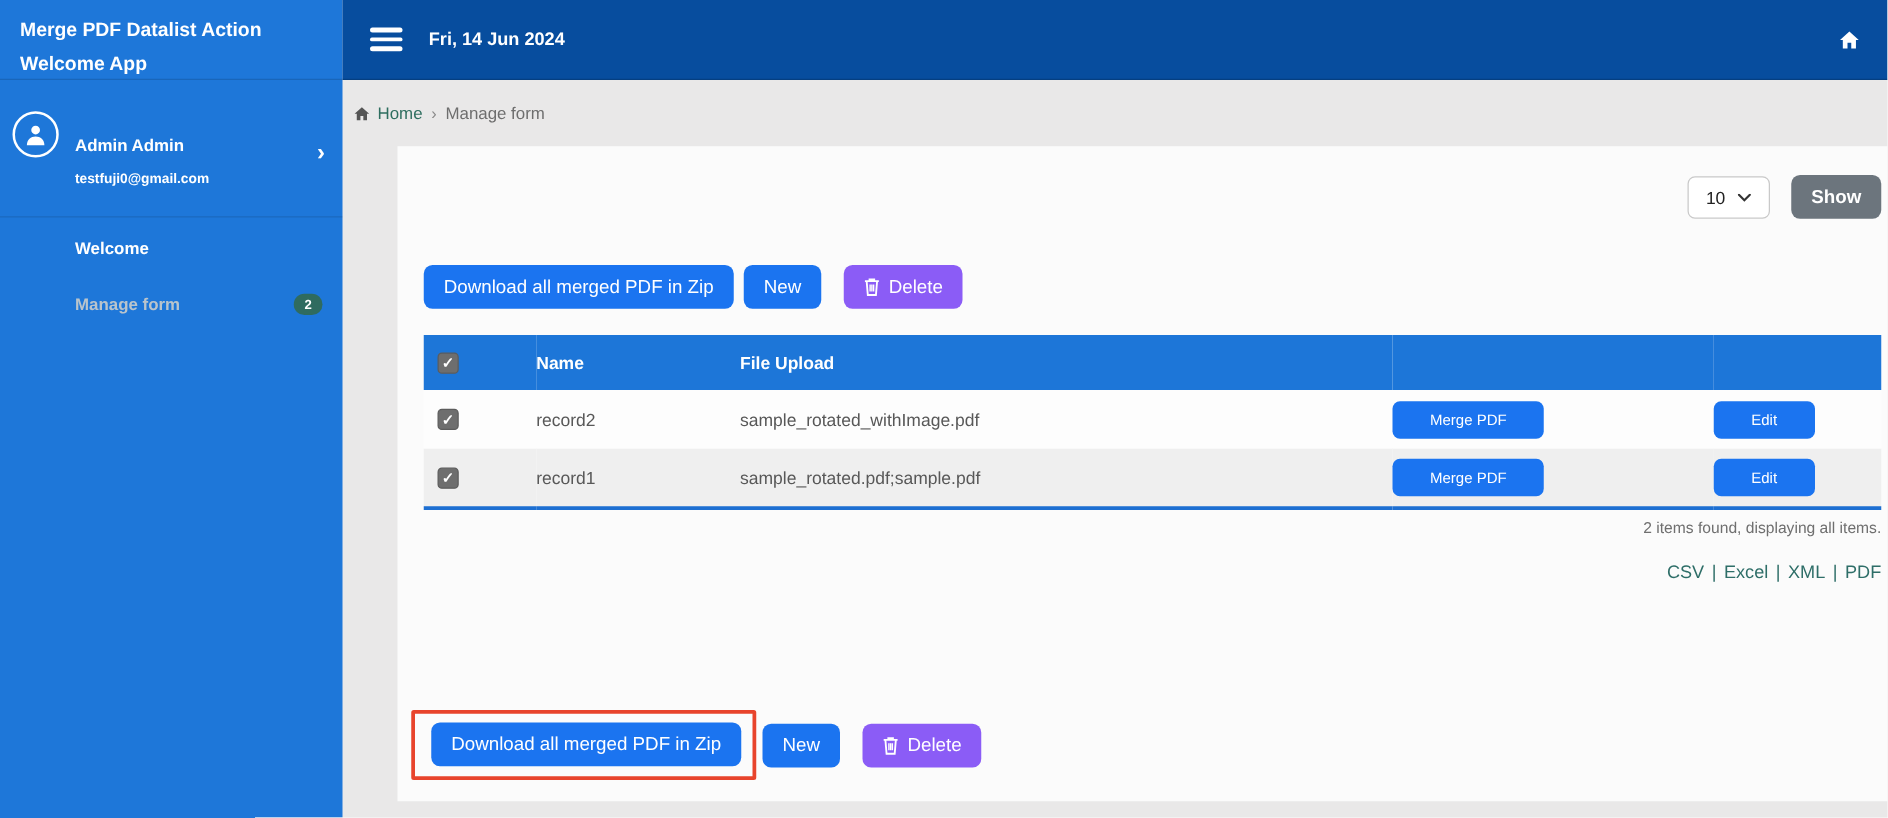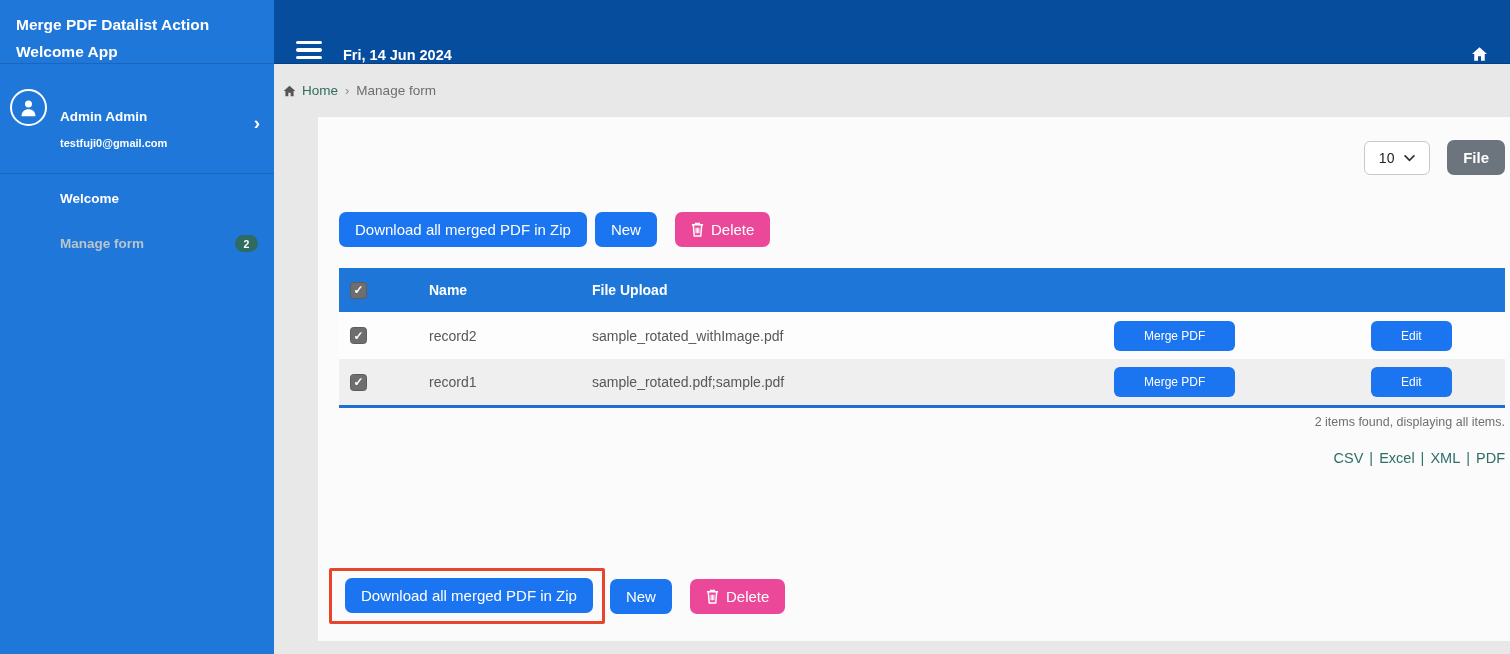--- a/index.html
+++ b/index.html
@@ -47,21 +47,21 @@
   .nav-item.current { color:#b9c4cc; }
   .badge {
     margin-left:auto; min-width:23px; height:17px; border-radius:9px;
     background:#2f6b5f; color:#fff; font-size:10.5px; font-weight:700;
     display:flex; align-items:center; justify-content:center; padding:0 6px;
   }
 
   
   .topbar {
     position:absolute; left:274px; top:0; right:0; height:64px;
-    background:#074d9e; display:flex; align-items:flex-end;
+    background:#074d9e; display:flex; align-items:center;
     border-bottom:1px solid rgba(0,0,0,0.18);
   }
   .hamburger { margin-left:22px; cursor:pointer; display:block; }
   .hamburger i {
     display:block; width:26px; height:3.4px; background:#fff; border-radius:2px;
     margin:4px 0;
   }
   .topbar-date { color:#fff; font-size:14.5px; font-weight:700; margin-left:21px; }
   .topbar-home { margin-left:auto; margin-right:21px; cursor:pointer; display:flex; }
 
@@ -92,21 +92,21 @@
   .select .chev-down { display:flex; margin-top:2px; }
 
   .btn {
     border:none; border-radius:7px; height:35px; padding:0 16px;
     font-family:"Liberation Sans", sans-serif;
     font-size:15px; font-weight:500; color:#fff; cursor:pointer;
     display:inline-flex; align-items:center; justify-content:center; gap:7px;
   }
   .btn-gray { background:#6c757d; font-weight:600; }
   .btn-blue { background:#1b74f0; }
-  .btn-red  { background:#ec4899; }
+  .btn-red  { background:#8b5cf6; }
   .btn-sm { height:30px; font-size:12px; padding:0 30px; border-radius:6px; }
 
   .toolbar { display:flex; align-items:center; margin-top:37px; }
   .toolbar .gap-sm { margin-left:8px; }
   .toolbar .gap-md { margin-left:18px; }
 
   
   table.grid {
     width:100%; border-collapse:collapse; table-layout:fixed; margin-top:21px;
     border-bottom:3px solid #1d6fd2;
@@ -214,21 +214,21 @@
 
     <div class="pagesize-row">
       <div class="select">
         <span>10</span>
         <span class="chev-down">
           <svg width="11" height="7" viewBox="0 0 12 8">
               <path d="M1 1l5 5 5-5" fill="none" stroke="#333" stroke-width="2" stroke-linecap="round"></path>
             </svg>
         </span>
       </div>
-      <button class="btn btn-gray">File</button>
+      <button class="btn btn-gray">Show</button>
     </div>
 
     <div class="toolbar">
       <button class="btn btn-blue">Download all merged PDF in Zip</button>
       <button class="btn btn-blue gap-sm">New</button>
       <button class="btn btn-red gap-md">
         <span>
           <svg width="13" height="15" viewBox="0 0 14 16">
             <path d="M1 3h12M5 3V1.5h4V3M2.5 3l1 12h7l1-12" fill="none" stroke="#fff" stroke-width="1.6"></path>
             <path d="M5.5 6v6M7 6v6M8.5 6v6" stroke="#fff" stroke-width="1.2"></path>

